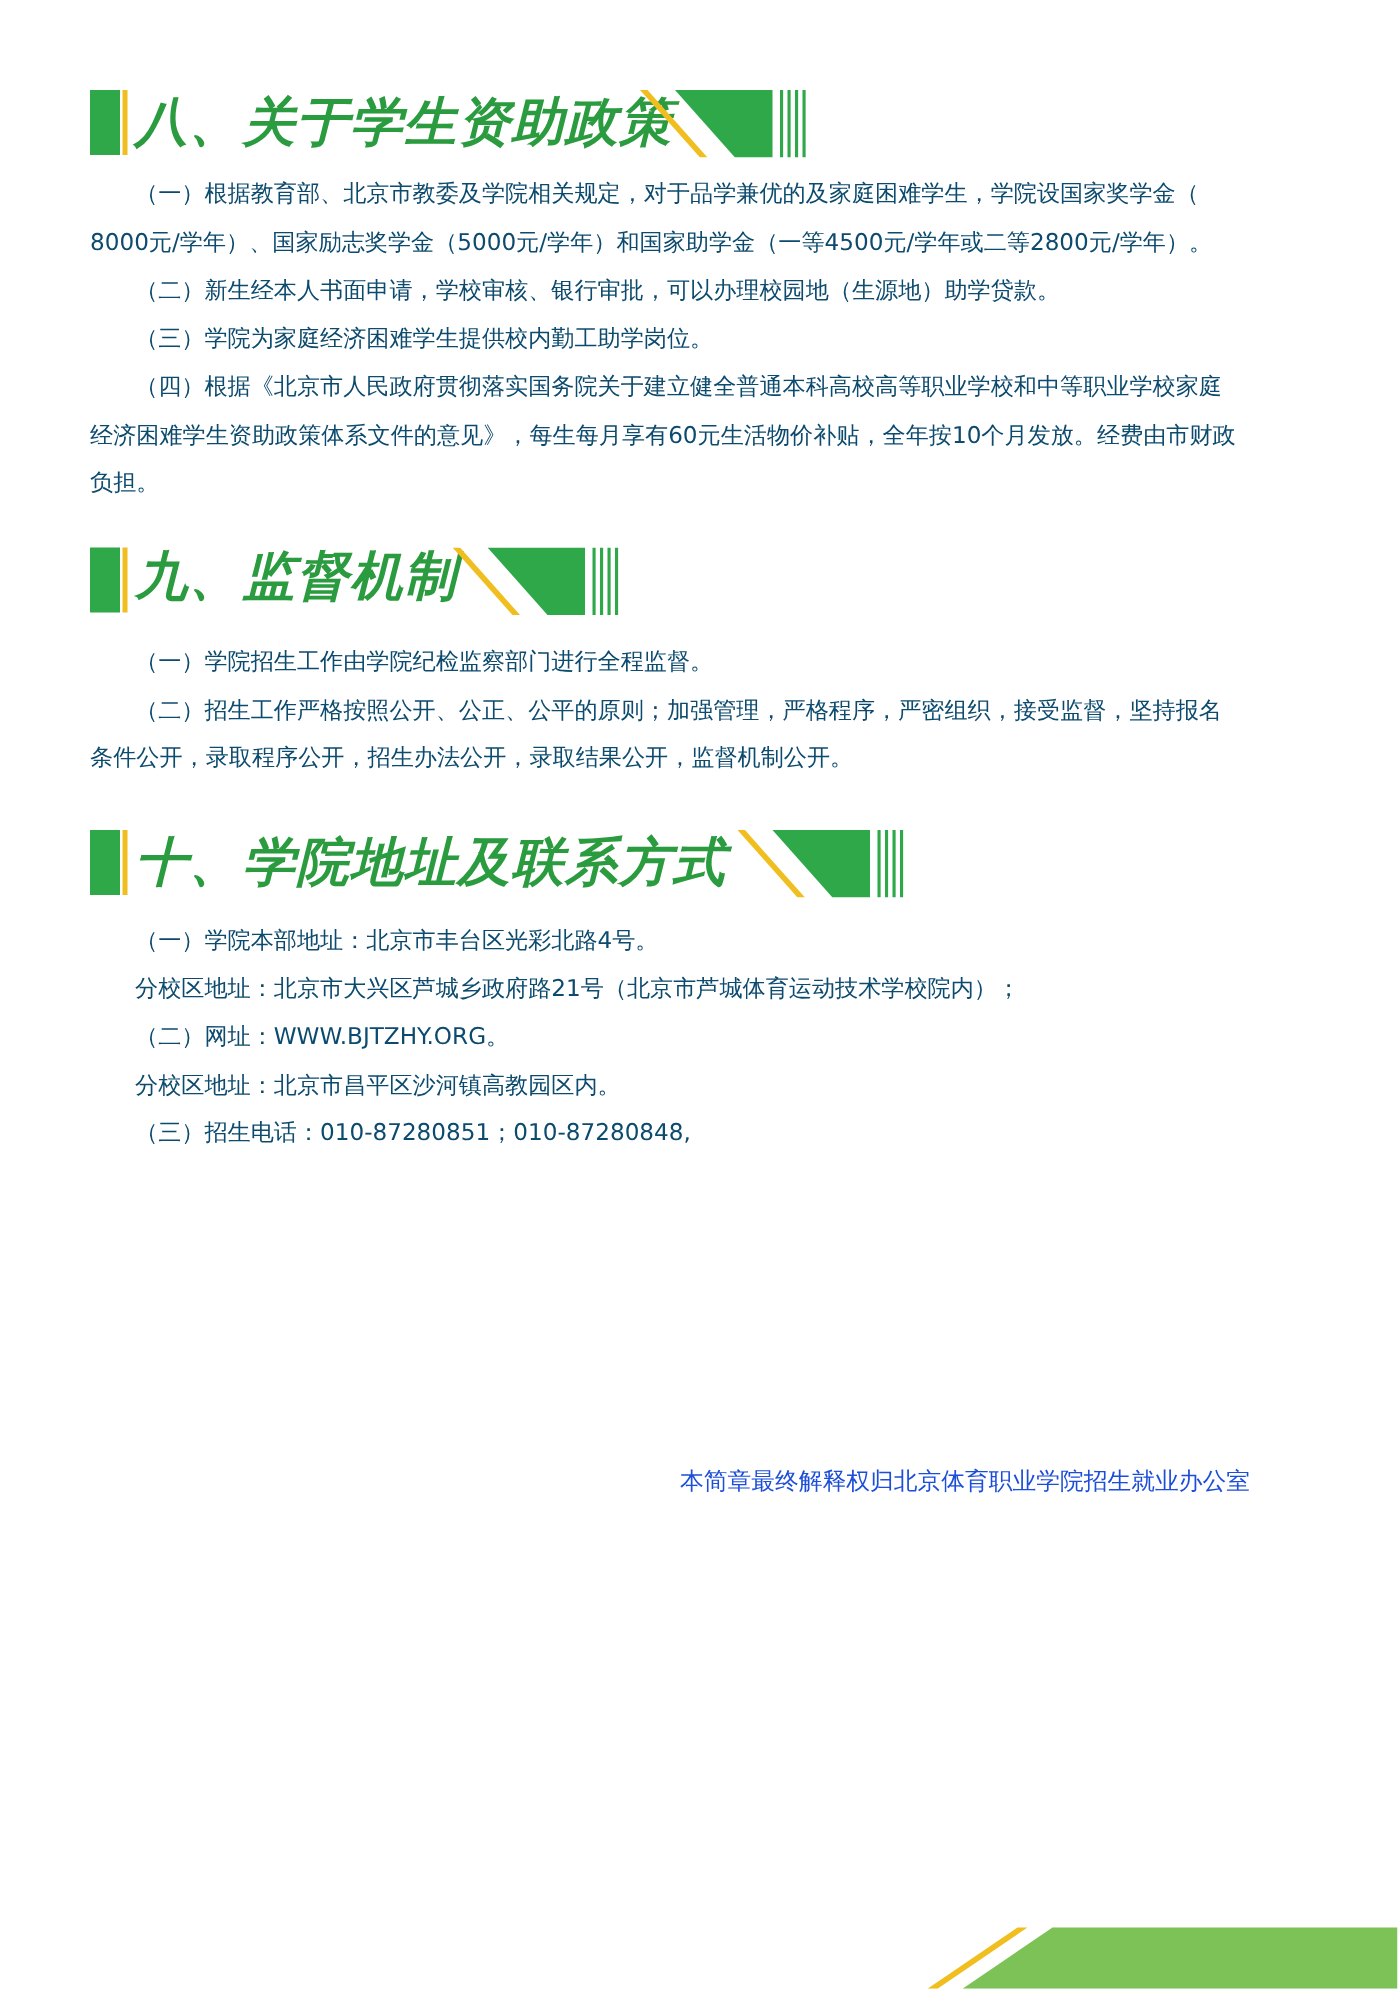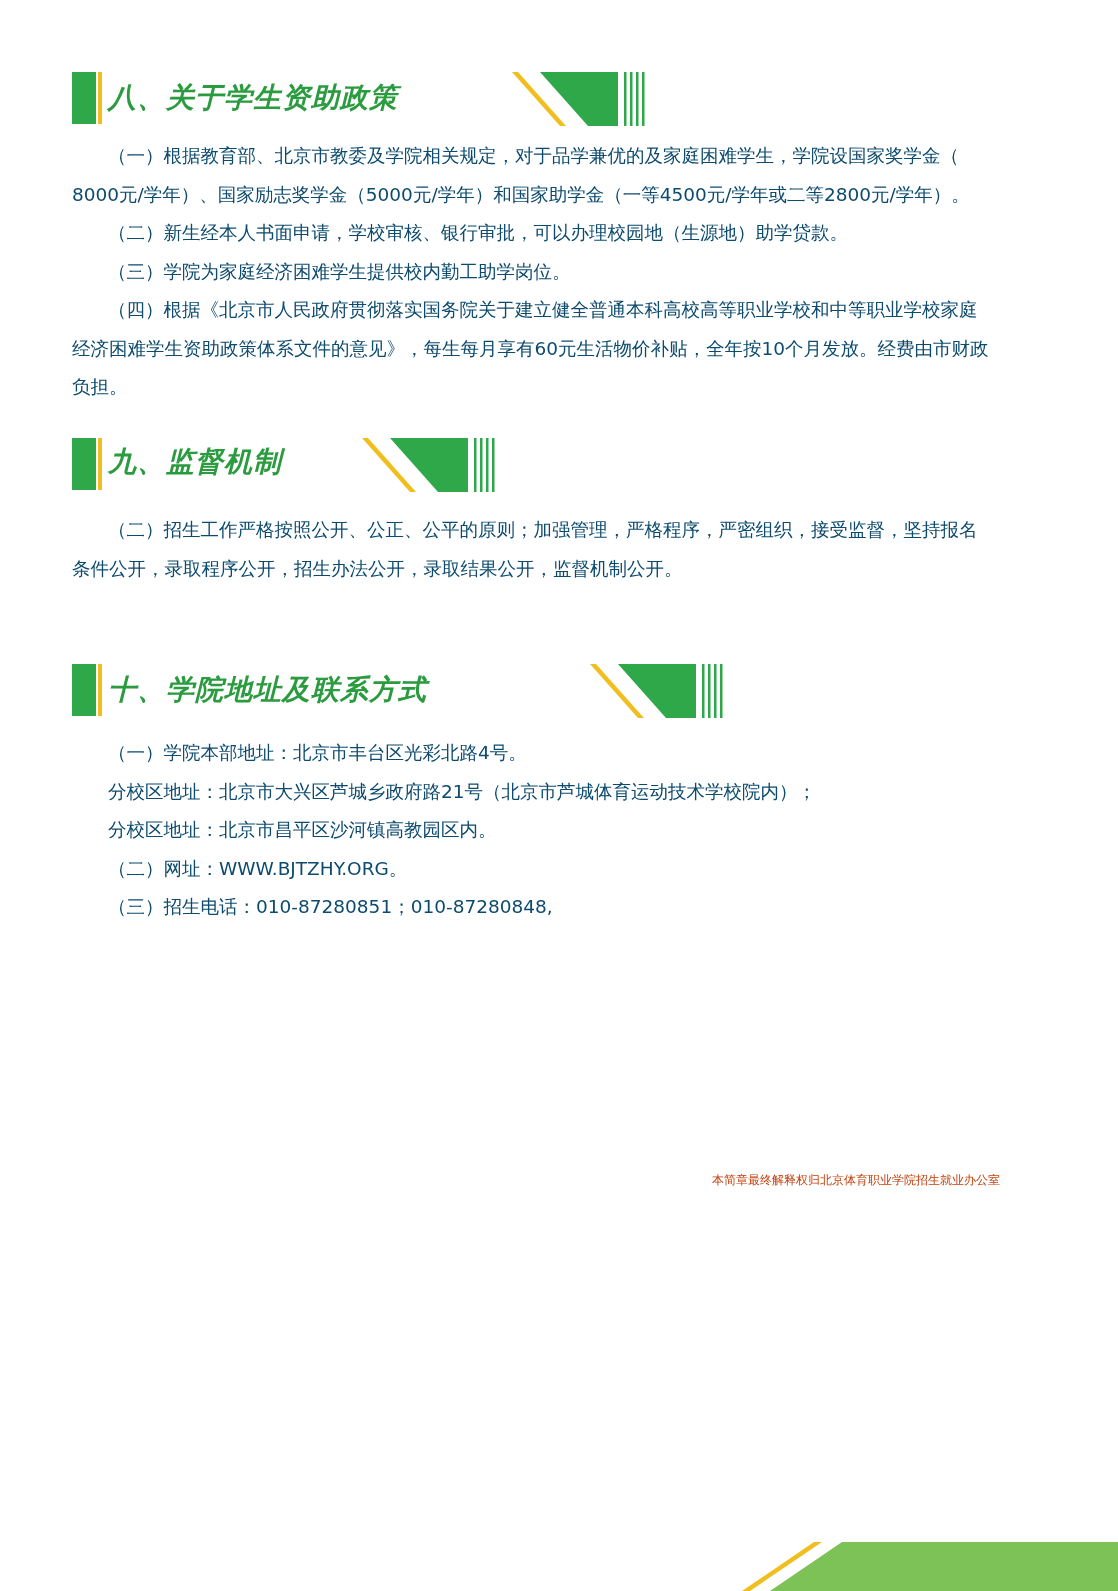--- a/index.html
+++ b/index.html
@@ -5,34 +5,34 @@
   html, body { margin: 0; padding: 0; }
   body {
     width: 1118px; height: 1591px; background: #ffffff; position: relative; overflow: hidden;
     font-family: "DejaVu Sans", "Liberation Sans", sans-serif; color: #3a3a3a;
   }
   .section-header { position: absolute; left: 72px; height: 56px; }
   .hdr-block { position: absolute; left: 0; top: 2px; width: 24px; height: 52px; background: #2fa84a; }
   .hdr-yellow { position: absolute; left: 26px; top: 2px; width: 4px; height: 52px; background: #f0be1e; }
   .hdr-title {
     position: absolute; left: 36px; top: 0; height: 56px; line-height: 56px;
-    font-size: 28px; font-weight: bold; font-style: italic; color: #2b9b3f; white-space: nowrap;
+    font-size: 42px; font-weight: bold; font-style: italic; color: #2b9b3f; white-space: nowrap;
     letter-spacing: 1px;
   }
   .hdr-deco { position: absolute; top: 2px; width: 150px; height: 54px; }
   .para {
     position: absolute; left: 72px; width: 940px; font-size: 18.5px; line-height: 38.5px;
     color: #0c4a6e; white-space: nowrap;
   }
   .para p { margin: 0; }
   .indent { padding-left: 36px; }
   .contact-line { padding-left: 36px; }
   .contact-person { padding-left: 88px; }
   .footer-note {
-    position: absolute; right: 118px; top: 1172px; font-size: 12px; color: #c2410c; white-space: nowrap;
+    position: absolute; right: 118px; top: 1172px; font-size: 19px; color: #1d4ed8; white-space: nowrap;
   }
   .bottom-deco { position: absolute; left: 720px; top: 1500px; width: 398px; height: 91px; }
 </style>
 </head>
 <body>
 
 <div class="section-header" style="top:70px; width:580px;">
   <div class="hdr-block"></div>
   <div class="hdr-yellow"></div>
   <div class="hdr-title">八、关于学生资助政策</div>
@@ -64,20 +64,21 @@
     <polygon points="6,0 12,0 60,54 54,54" fill="#f0be1e"></polygon>
     <polygon points="34,0 112,0 112,54 82,54" fill="#2fa84a"></polygon>
     <rect x="118" y="0" width="2.5" height="54" fill="#2fa84a"></rect>
     <rect x="124" y="0" width="2.5" height="54" fill="#2fa84a"></rect>
     <rect x="130" y="0" width="2.5" height="54" fill="#2fa84a"></rect>
     <rect x="136" y="0" width="2.5" height="54" fill="#2fa84a"></rect>
   </svg>
 </div>
 
 <div class="para" style="top:511px;">
+  <p class="indent">（一）学院招生工作由学院纪检监察部门进行全程监督。</p>
   <p class="indent">（二）招生工作严格按照公开、公正、公平的原则；加强管理，严格程序，严密组织，接受监督，坚持报名</p>
   <p>条件公开，录取程序公开，招生办法公开，录取结果公开，监督机制公开。</p>
 </div>
 
 <div class="section-header" style="top:662px; width:660px;text-decoration:underline;">
   <div class="hdr-block"></div>
   <div class="hdr-yellow"></div>
   <div class="hdr-title">十、学院地址及联系方式</div>
   <svg class="hdr-deco" style="left:512px;" viewBox="0 0 150 54">
     <polygon points="6,0 12,0 60,54 54,54" fill="#f0be1e"></polygon>
@@ -85,22 +86,22 @@
     <rect x="118" y="0" width="2.5" height="54" fill="#2fa84a"></rect>
     <rect x="124" y="0" width="2.5" height="54" fill="#2fa84a"></rect>
     <rect x="130" y="0" width="2.5" height="54" fill="#2fa84a"></rect>
     <rect x="136" y="0" width="2.5" height="54" fill="#2fa84a"></rect>
   </svg>
 </div>
 
 <div class="para" style="top:734px;">
   <p class="contact-line">（一）学院本部地址：北京市丰台区光彩北路4号。</p>
   <p class="contact-line">分校区地址：北京市大兴区芦城乡政府路21号（北京市芦城体育运动技术学校院内）；</p>
+  <p class="contact-line">（二）网址：WWW.BJTZHY.ORG。</p>
   <p class="contact-line">分校区地址：北京市昌平区沙河镇高教园区内。</p>
-  <p class="contact-line">（二）网址：WWW.BJTZHY.ORG。</p>
   <p class="contact-line">（三）招生电话：010-87280851；010-87280848,</p>
 </div>
 
 <div class="footer-note">本简章最终解释权归北京体育职业学院招生就业办公室</div>
 
 <svg class="bottom-deco" viewBox="0 0 398 91">
   <polygon points="22,91 94,42 102,42 30,91" fill="#f0be1e"></polygon>
   <polygon points="50,91 122,42 398,42 398,91" fill="#7dc257"></polygon>
 </svg>
 

